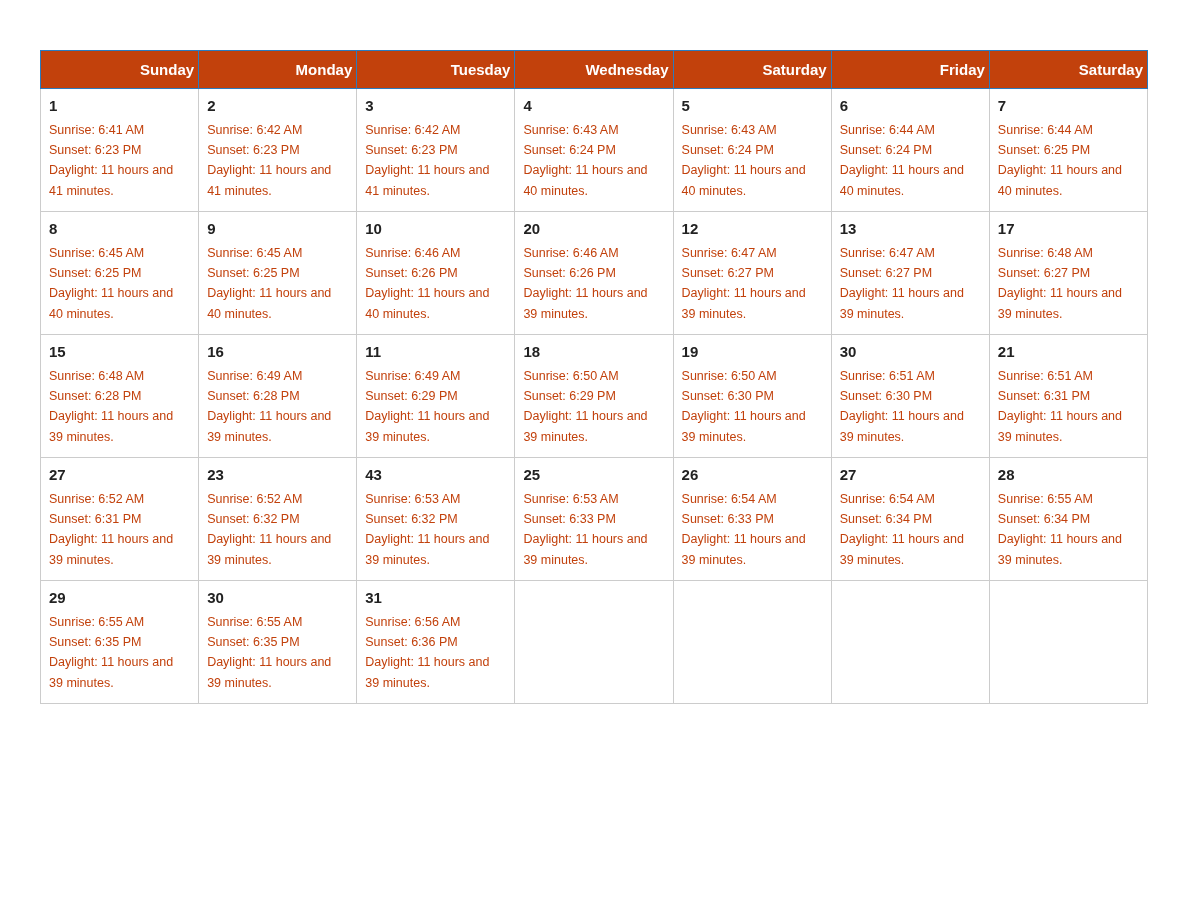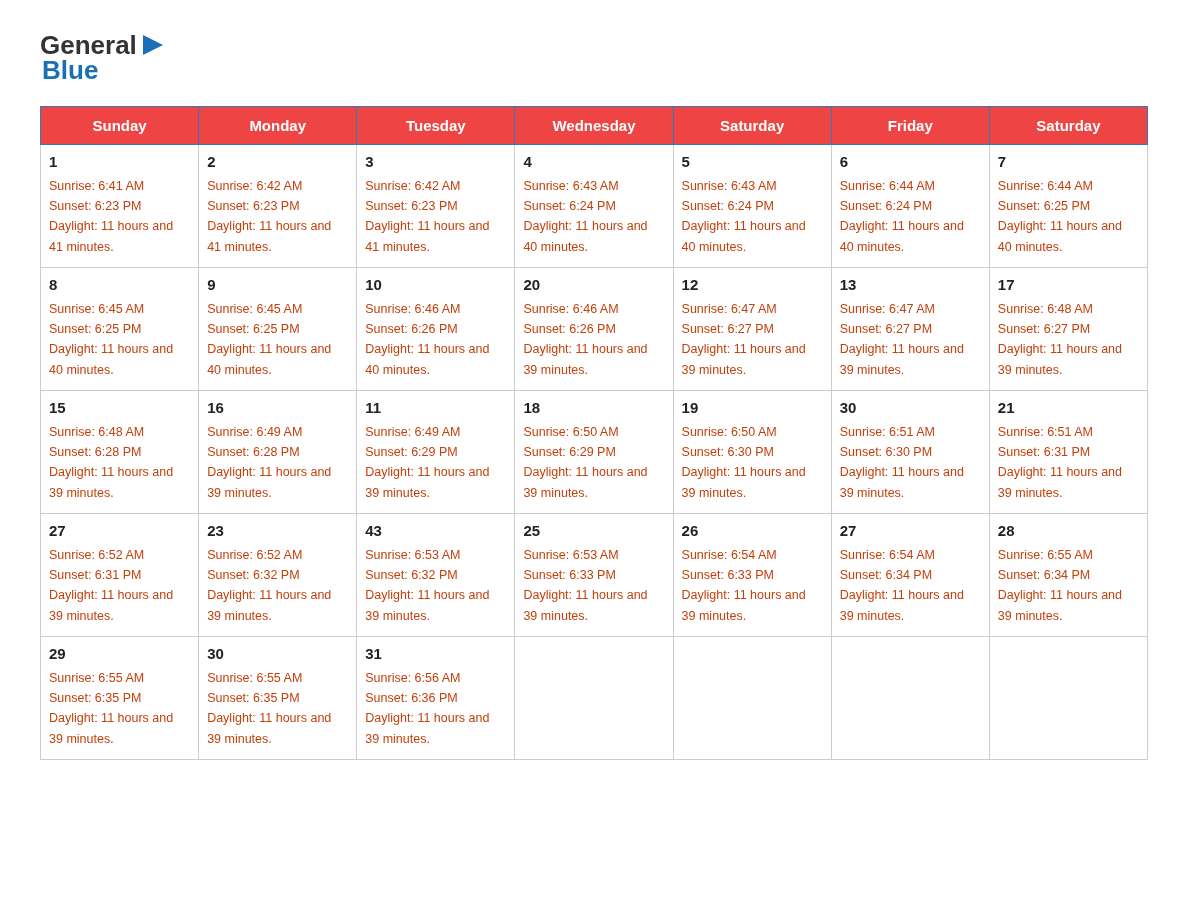--- a/index.html
+++ b/index.html
@@ -34,26 +34,26 @@
       font-size: 20px;
       color: #444;
       margin-top: 4px;
     }
     table {
       width: 100%;
       border-collapse: collapse;
       table-layout: fixed;
     }
     thead tr th {
-      background-color: #ef4444;
+      background-color: #c2410c;
       color: #fff;
-      padding: 10px 24px;
+      padding: 10px 4px;
       font-size: 15px;
       font-weight: bold;
-      text-align: center;
+      text-align: right;
       border: 1px solid #2a7bbf;
     }
     tbody tr td {
       vertical-align: top;
       padding: 6px 8px 10px 8px;
       border: 1px solid #ccc;
       font-size: 13px;
       color: #222;
       line-height: 1.5;
       height: 100px;
@@ -73,31 +73,20 @@
       background: #fff;
     }
     tbody tr:nth-child(even) td {
       background: #fff;
     }
   </style>
 </head>
 <body>
 
 <div class="header">
-  <div class="logo">
-    <div style="display:flex; align-items:center;">
-      <span style="font-size:26px; font-weight:bold; color:#333; font-family: Arial, sans-serif;">General</span>
-      <svg width="28" height="28" viewBox="0 0 28 28" style="margin-left:2px; margin-top:-2px;">
-        <polygon points="4,4 24,14 4,24" fill="#1a6fb5"></polygon>
-      </svg>
-    </div>
-    <div style="margin-top:-6px; margin-left:2px;">
-      <span style="font-size:26px; font-weight:bold; color:#1a6fb5; font-family: Arial, sans-serif;">Blue</span>
-    </div>
-  </div>
 </div>
 
 <table>
   <thead>
     <tr>
     <th>Sunday</th>
         <th>Monday</th>
         <th>Tuesday</th>
         <th>Wednesday</th>
         <th>Saturday</th>

